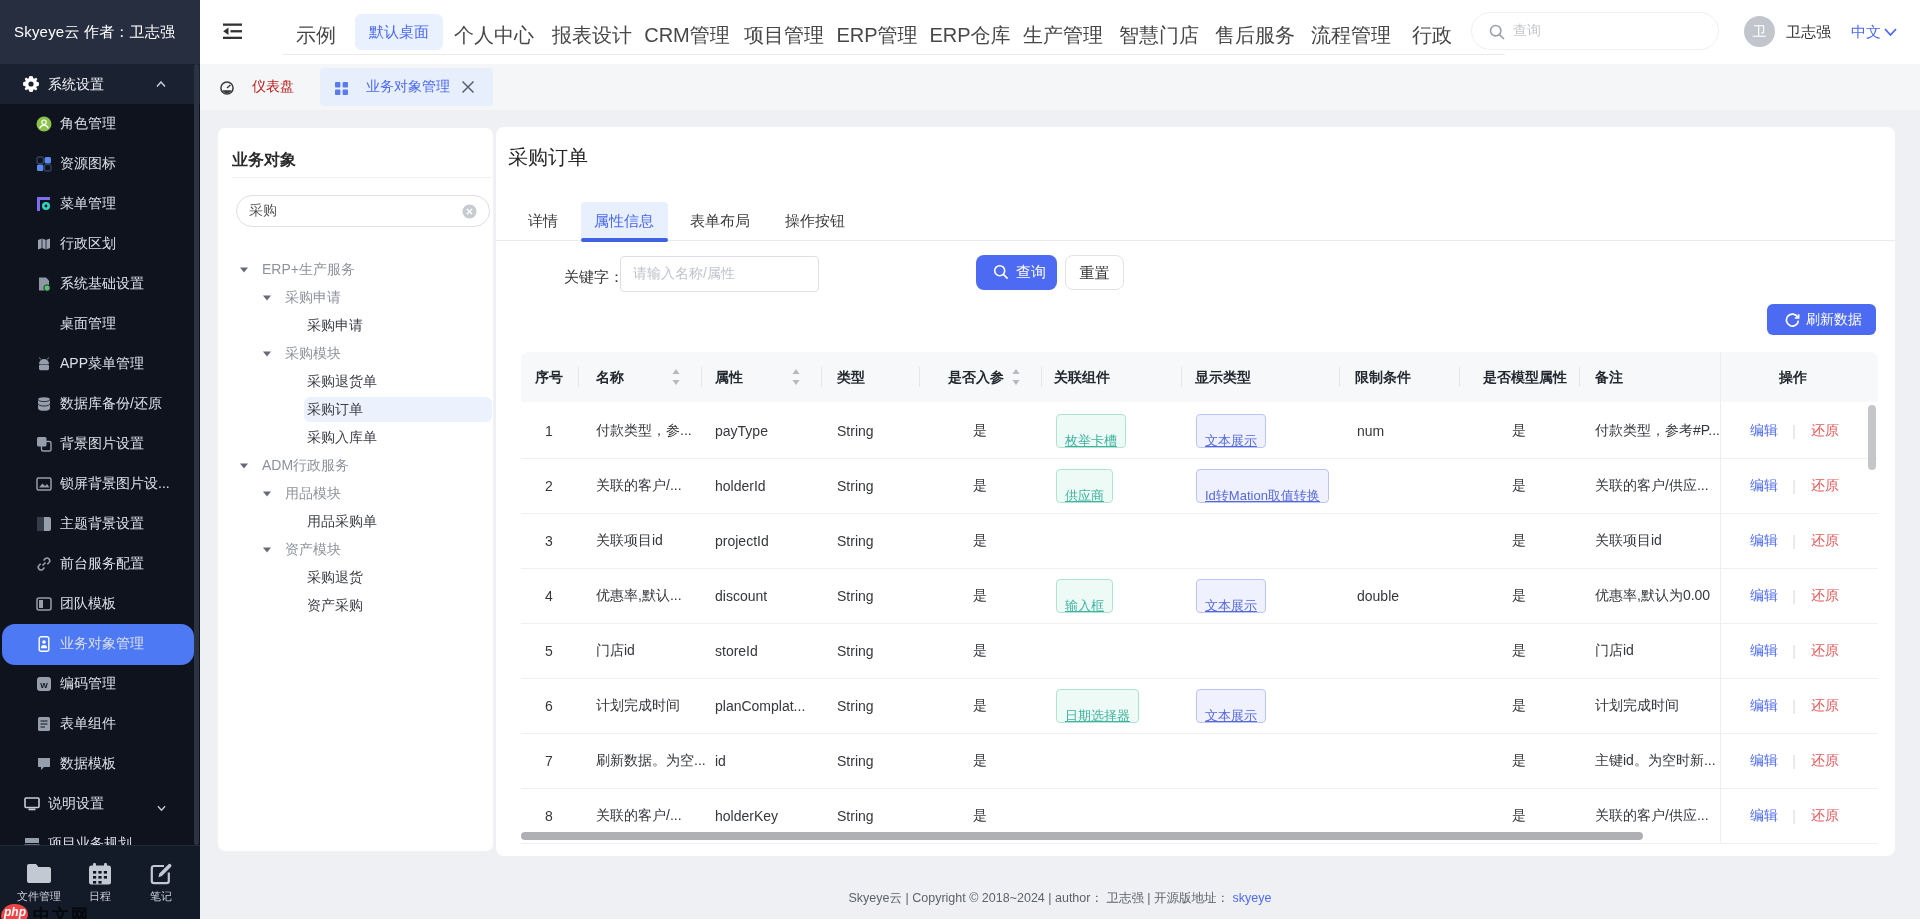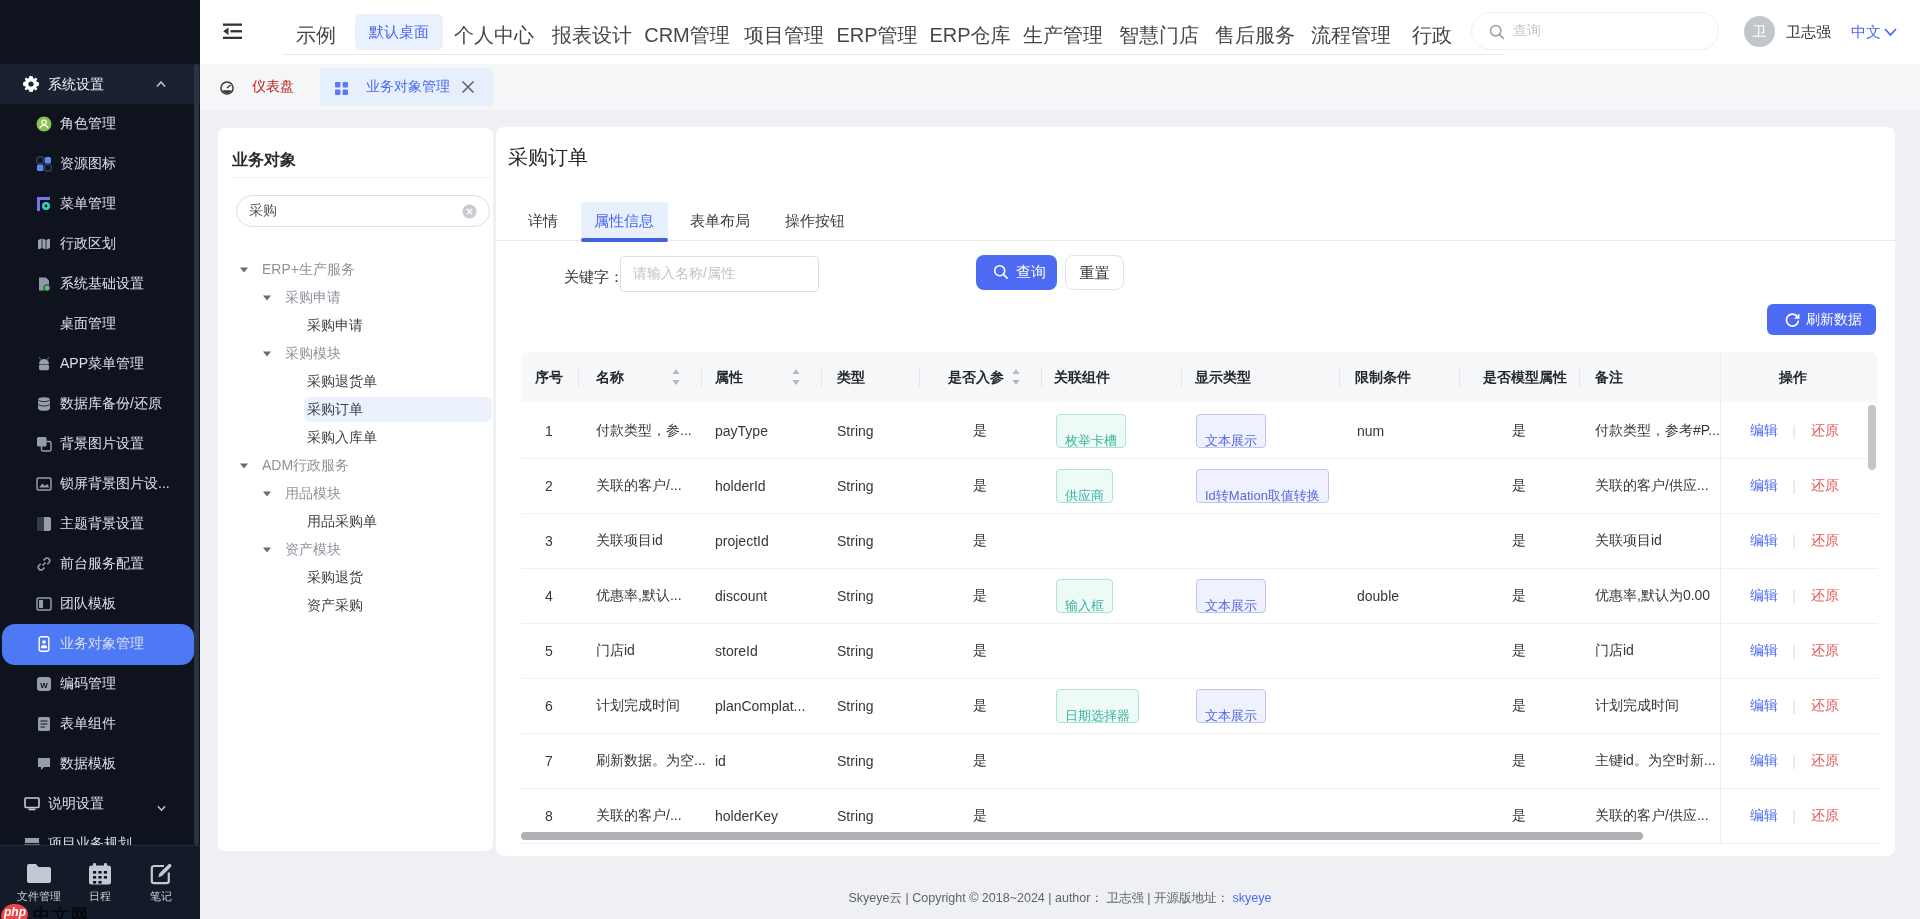--- a/index.html
+++ b/index.html
@@ -65,21 +65,21 @@
   #btn-reset { left:1065px; top:255px; width:59px; height:35px; background:#fff; border:1px solid #e3e3e5; border-radius:8px; color:#333; font-size:15px; text-align:center; line-height:33px; }
   #btn-refresh { left:1767px; top:304px; width:109px; height:31px; background:#4c6af2; border-radius:6px; color:#fff; font-size:14px; }
 
   
   #thead { left:521px; top:352px; width:1357px; height:50px; background:#f7f8fa; border-radius:8px 8px 0 0; }
   .th { position:absolute; top:0; height:50px; line-height:50px; font-size:14px; color:#24292f; font-weight:bold; white-space:nowrap; }
   .hsep { position:absolute; top:15px; width:1px; height:20px; background:#e4e6ea; }
   .trow { position:absolute; left:521px; width:1357px; height:55px; background:#fff; border-bottom:1px solid #eef0f3; font-size:14px; color:#34373c; }
   .cell { position:absolute; top:50%; transform:translateY(-50%); white-space:nowrap; }
   .cc { transform:translate(-50%,-50%); }
-  .tag { position:absolute; top:50%; transform:translateY(-50%); height:22px; line-height:20px; padding:16px 8px; border-radius:4px; font-size:13px; }
+  .tag { position:absolute; top:50%; transform:translateY(-50%); height:22px; line-height:20px; padding:16px 8px; border-radius:4px; font-size:13px;text-decoration:underline; }
   .tag-t { background:#eefaf6; border:1px solid #aee3d6; color:#3fb3a0; }
   .tag-b { background:#eff2fe; border:1px solid #bac5f4; color:#5668de; }
   .op-edit { color:#4c6af2; }
   .op-restore { color:#e15a5a; }
   .op-sep { color:#dcdee2; }
   #opcol-border { left:1720px; top:352px; width:1px; height:490px; background:#ebedf0; }
   #vscroll { left:1868px; top:405px; width:8px; height:65px; background:#c4c6ca; border-radius:4px; }
   #hscroll { left:521px; top:832px; width:1122px; height:8px; background:#aeb0b4; border-radius:4px; }
 
   #footer { left:200px; top:857px; width:1720px; height:62px; }
@@ -382,20 +382,21 @@
     </div>
   <div id="opcol-border" class="abs"></div>
   <div id="vscroll" class="abs"></div>
   <div id="hscroll" class="abs"></div>
 
   <div id="footer" class="abs">
       <span class="ftxt">Skyeye云 | Copyright © 2018~2024 | author： 卫志强 | 开源版地址： <a>skyeye</a></span>
     </div>
 
   <div id="sidebar" class="abs">
+    <div id="sb-head" class="abs">Skyeye云 作者：卫志强</div>
     <div id="sb-sys" class="abs">
       <svg style="position:absolute;left:23px;top:12px" width="16" height="16" viewBox="0 0 16 16">
           <path fill="#fff" d="M8 0l1.9.4.5 2 .8.4L13 1.7l1.4 1.4-1.1 1.8.4.8 2 .5L16 8l-.4 1.9-2 .5-.4.8 1.1 1.8-1.4 1.4-1.8-1.1-.8.4-.5 2L8 16l-1.9-.4-.5-2-.8-.4-1.8 1.1-1.4-1.4 1.1-1.8-.4-.8-2-.5L0 8l.4-1.9 2-.5.4-.8L1.7 3 3.1 1.6l1.8 1.1.8-.4.5-2z"></path>
           <circle cx="8" cy="8" r="2.6" fill="#1a2130"></circle>
         </svg>
       <span style="position:absolute;left:48px;top:12px;color:#eef1f6;font-size:14px">系统设置</span>
       <svg style="position:absolute;right:34px;top:17px" width="10" height="7" viewBox="0 0 10 7">
           <path d="M1 5.5 L5 1 L9 5.5" fill="none" stroke="#c7ccd5" stroke-width="1.5"></path>
         </svg>
     </div>

